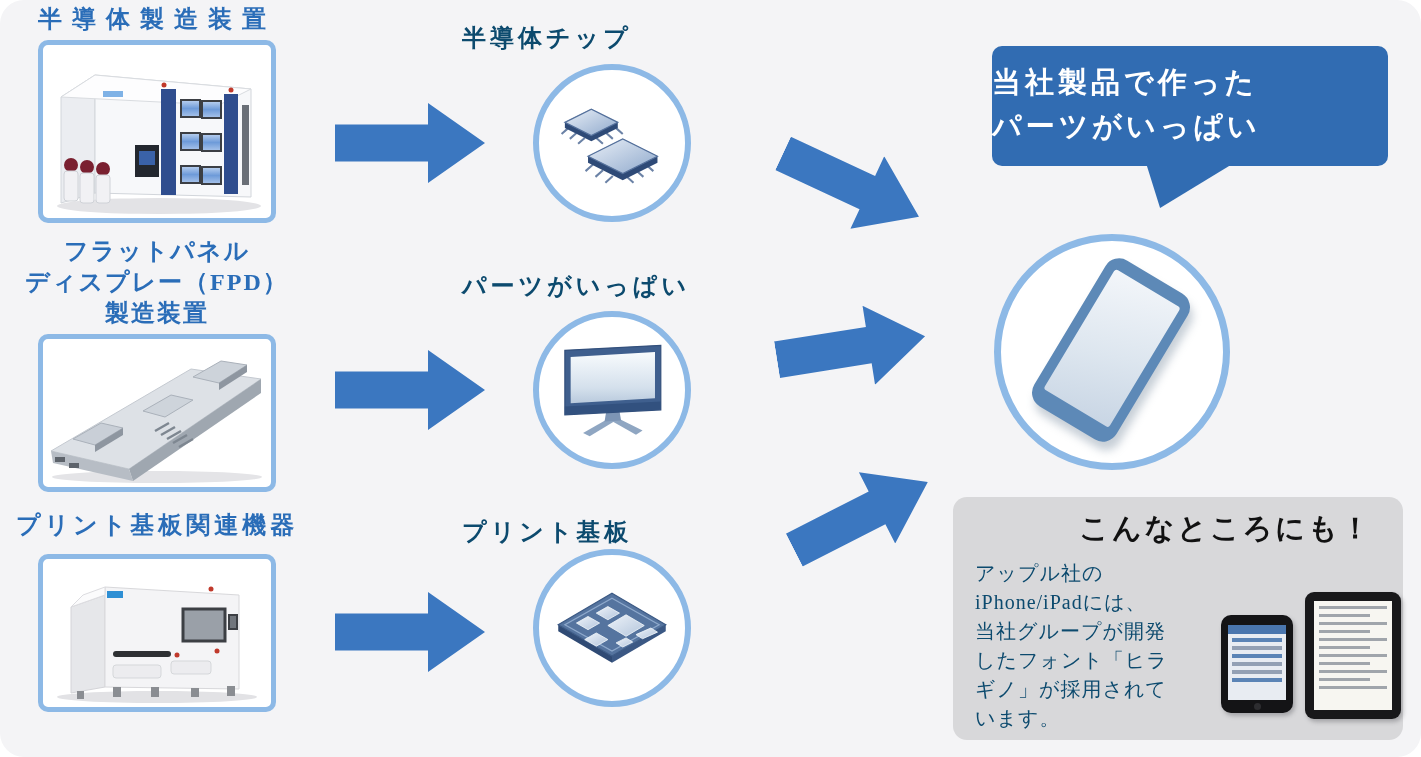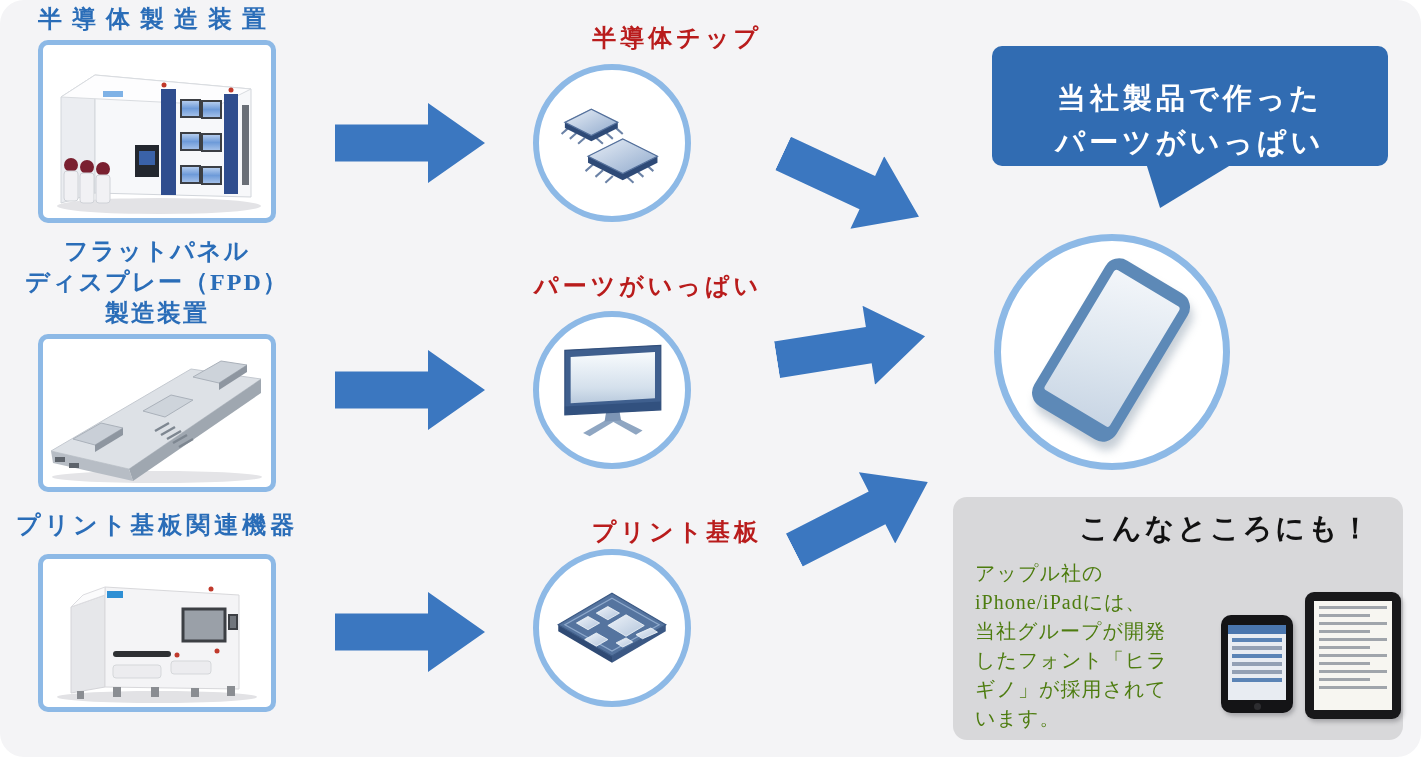--- a/index.html
+++ b/index.html
@@ -11,22 +11,22 @@
   
   .eq-label{
     position:absolute; left:-8px; width:330px; text-align:center;
     color:#2a6db8; font-weight:bold; font-size:24px; line-height:31px;
     white-space:pre-line; letter-spacing:4px;
   }
   .eq-label.r1{top:4px; letter-spacing:10px;}
   .eq-label.r2{top:236px; letter-spacing:2px;}
   .eq-label.r3{top:510px; letter-spacing:4px;}
   .prod-label{
-    position:absolute; left:462px; width:300px; text-align:right;
-    color:#b91c1c; font-weight:bold; font-size:24px; letter-spacing:4px;
+    position:absolute; left:462px; width:300px; text-align:left;
+    color:#0c4a6e; font-weight:bold; font-size:24px; letter-spacing:4px;
   }
   .prod-label.p1{top:22px;}
   .prod-label.p2{top:270px;}
   .prod-label.p3{top:516px;}
   
   .eq-frame{
     position:absolute; left:38px; width:238px; box-sizing:border-box;
     background:#ffffff; border:5px solid #8db9e6; border-radius:10px;
     overflow:hidden;
   }
@@ -53,21 +53,21 @@
   }
   .prod-circle.c1{left:533px; top:64px;}
   .prod-circle.c2{left:533px; top:311px;}
   .prod-circle.c3{left:533px; top:549px;}
   .prod-circle svg{width:124px; height:118px;}
   
   .bubble{
     position:absolute; left:992px; top:46px; width:396px; height:120px;
     background:#316cb2; border-radius:10px; color:#ffffff;
     font-weight:bold; font-size:29px; line-height:44px; letter-spacing:4px;
-    text-align:center; white-space:pre-line; padding-top:30px; box-sizing:border-box;
+    text-align:left; white-space:pre-line; padding-top:14px; box-sizing:border-box;
   }
   .bubble-tail{
     position:absolute; left:1146px; top:163px; width:88px; height:45px;
     background:#316cb2; clip-path:polygon(0 0,100% 0,16% 100%);
   }
   
   .phone-circle{
     position:absolute; left:994px; top:234px; width:222px; height:222px;
     border-radius:50%; background:#ffffff; border:7px solid #8db9e6;
   }
@@ -85,21 +85,21 @@
   .info-box{
     position:absolute; left:953px; top:497px; width:450px; height:243px;
     background:#d8d8da; border-radius:14px;
   }
   .info-title{
     position:absolute; left:0; top:12px; width:100%; text-align:center;
     color:#111111; font-weight:bold; font-size:29px; letter-spacing:3px;margin-left:48px;
   }
   .info-body{
     position:absolute; left:22px; top:62px; width:255px;
-    color:#4d7c0f; font-size:20px; line-height:29px; letter-spacing:1px;
+    color:#0c4a6e; font-size:20px; line-height:29px; letter-spacing:1px;
     white-space:pre-line;
   }
   .iphone{
     position:absolute; left:268px; top:118px; width:72px; height:98px;
     background:#141416; border-radius:10px;
     box-shadow:2px 3px 4px rgba(90,90,95,0.4);
   }
   .iphone .scr{
     position:absolute; left:7px; right:7px; top:10px; bottom:13px;
     background:#e8ecf2; overflow:hidden;

